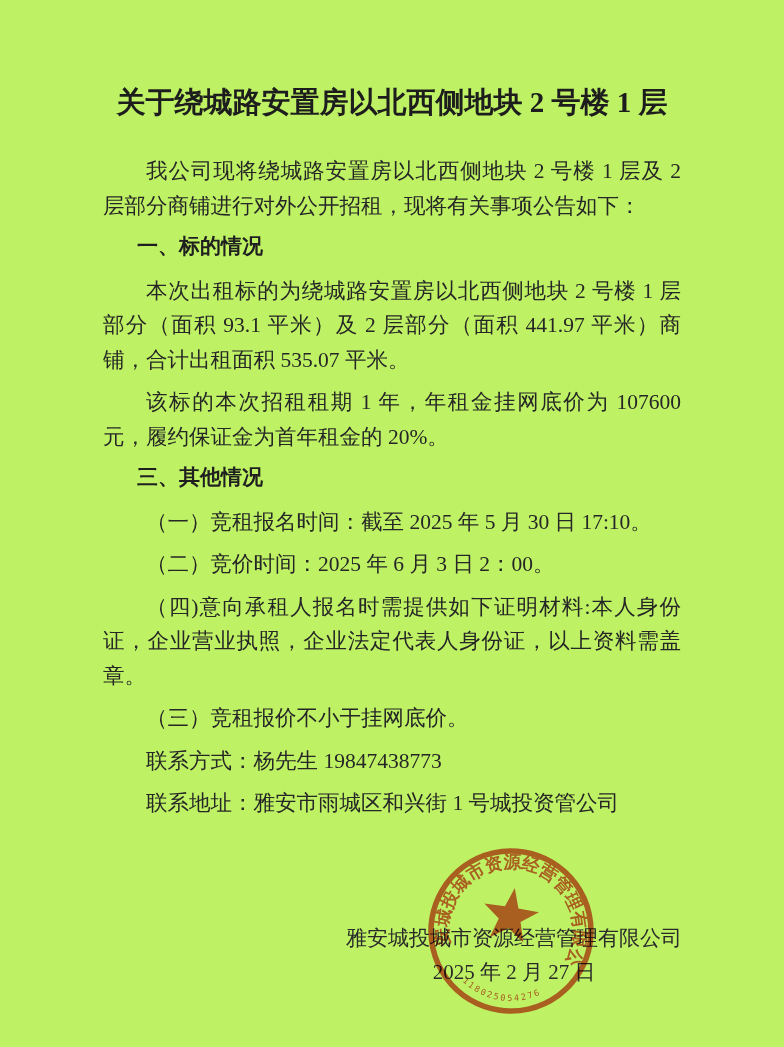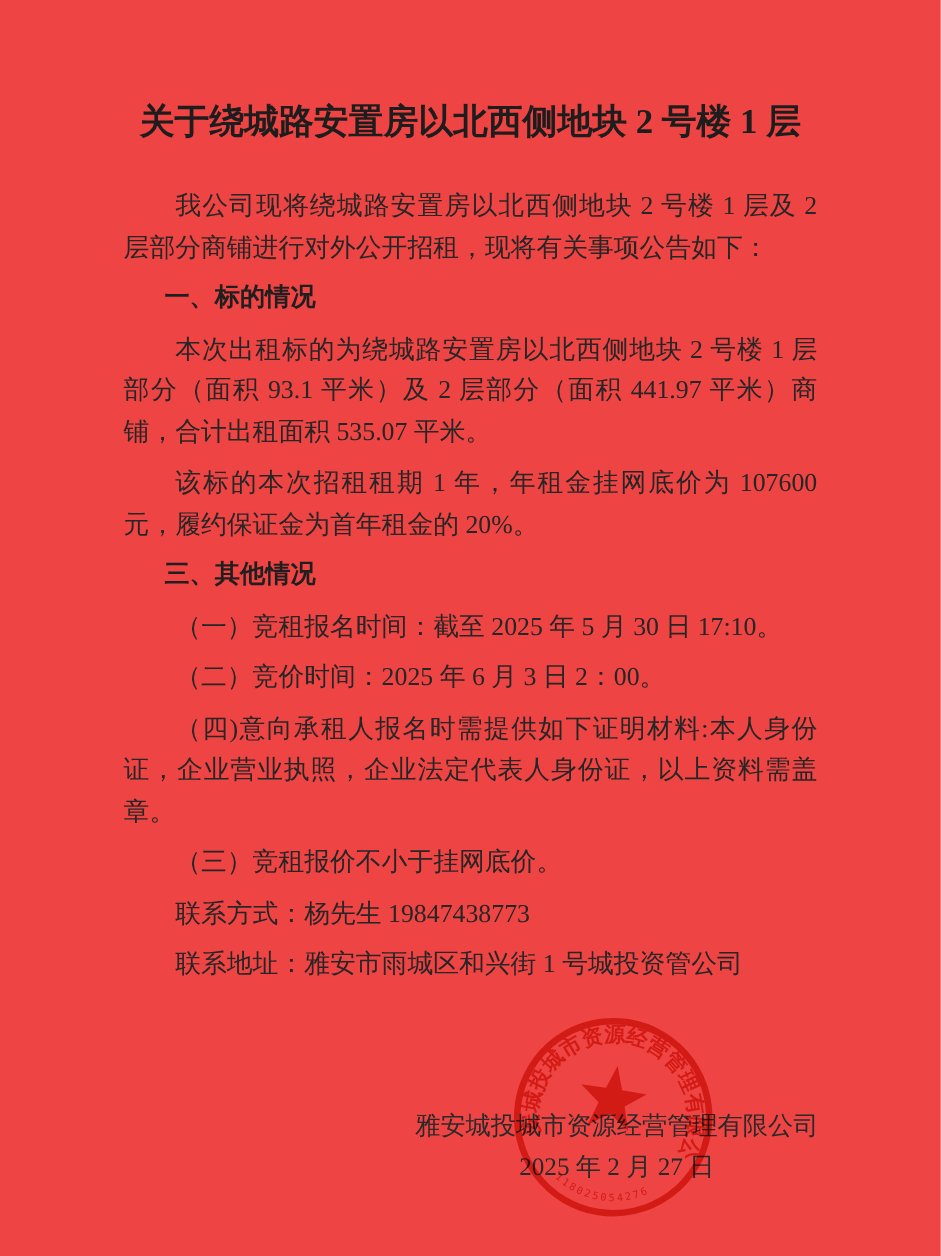--- a/index.html
+++ b/index.html
@@ -1,20 +1,20 @@
 <!DOCTYPE html>
 <html><head>
 <meta charset="utf-8">
 <style>
   html,body{margin:0;padding:0;background:#e8e8e8;}
   .page{
     position:relative;
     width:784px;height:1047px;
     margin:0 auto;
-    background:#ef4444;
+    background:#bef264;
     overflow:hidden;
     font-family:"Liberation Serif","DejaVu Serif",serif;
     color:#262626;
   }
   .content{
     position:absolute;
     left:95px;top:0;
     width:594px;
   }
   .doc-title{
@@ -34,21 +34,21 @@
     text-indent:2em;
     text-align:justify;
     color:#262626;
   }
   .sec-heading{
     margin:0;
     font-size:21px;
     line-height:34.5px;
     text-indent:2em;
     font-weight:bold;
-    font-family:Liberation Sans, sans-serif;
+    font-family:Liberation Mono, monospace;
     color:#1f1f1f;
   }
   .signature{
     margin:100px 5px 0 auto;
     width:340px;
     text-align:center;
   }
   .sig-company{
     font-size:21px;
     line-height:34px;

